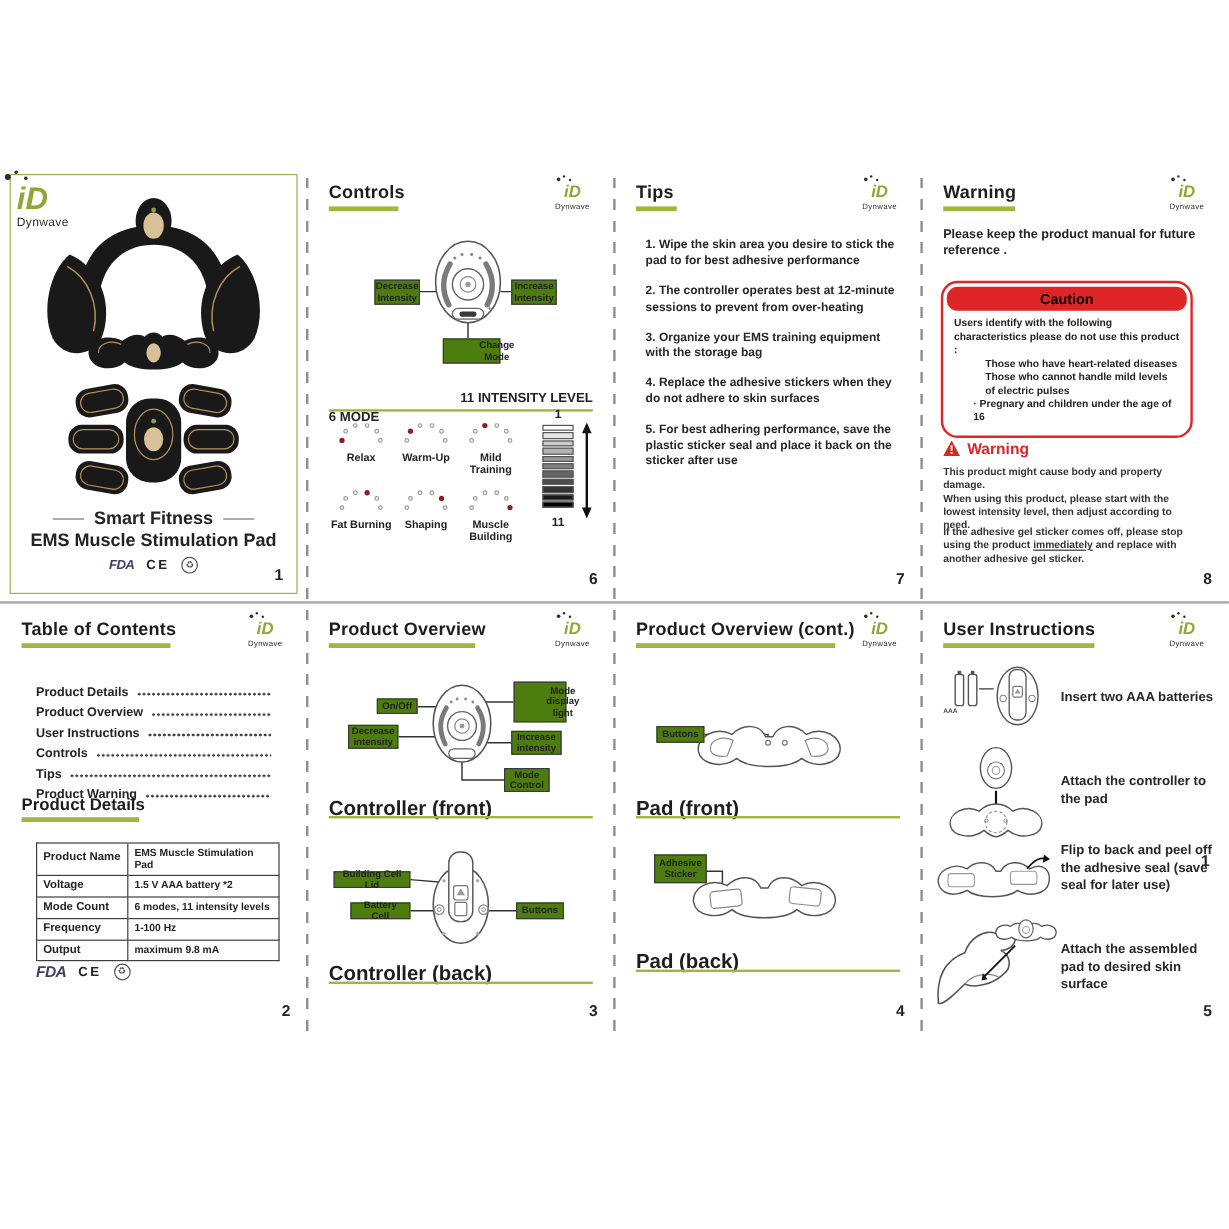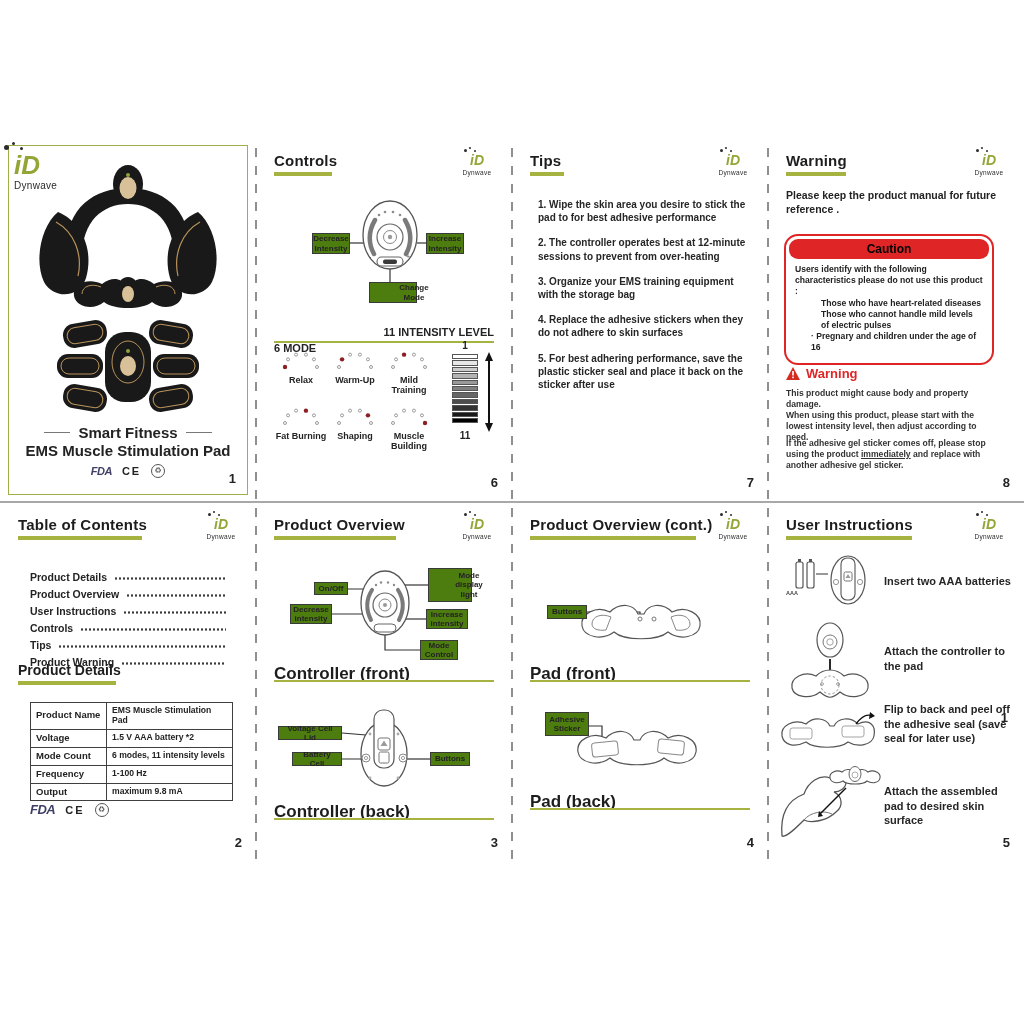--- a/index.html
+++ b/index.html
@@ -441,21 +441,21 @@
       <rect x="123" y="58" width="10" height="11" rx="1.5" fill="#fff" stroke="#777" stroke-width="1"></rect>
       <circle cx="110" cy="64" r="4" fill="none" stroke="#888" stroke-width="1"></circle>
       <circle cx="110" cy="64" r="1.6" fill="none" stroke="#888" stroke-width="0.8"></circle>
       <circle cx="147" cy="64" r="4" fill="none" stroke="#888" stroke-width="1"></circle>
       <circle cx="147" cy="64" r="1.6" fill="none" stroke="#888" stroke-width="0.8"></circle>
       <circle cx="114" cy="40" r="1.4" fill="#aaa"></circle>
         <circle cx="142" cy="40" r="1.4" fill="#aaa"></circle>
       <circle cx="114" cy="84" r="1.4" fill="#aaa"></circle>
         <circle cx="142" cy="84" r="1.4" fill="#aaa"></circle>
     </svg>
-    <div class="lbox" style="left:22px;top:222px;width:64px;height:14px;">Voltage Cell Lid</div>
+    <div class="lbox" style="left:22px;top:222px;width:64px;height:14px;">Building Cell Lid</div>
     <div class="lbox" style="left:36px;top:248px;width:50px;height:14px;">Battery Cell</div>
     <div class="lbox" style="left:174px;top:248px;width:40px;height:14px;">Buttons</div>
     <div class="cap" style="top:298px;">Controller (back)</div>
     <div class="caprule" style="top:314px;"></div>
     <div class="pgnum">3</div>
   </section>
 
   <section class="panel row2 px512">
     <div class="hd"><span>Product Overview (cont.)</span><span class="ul" style="width:166px"></span></div>
     <div class="logo">

